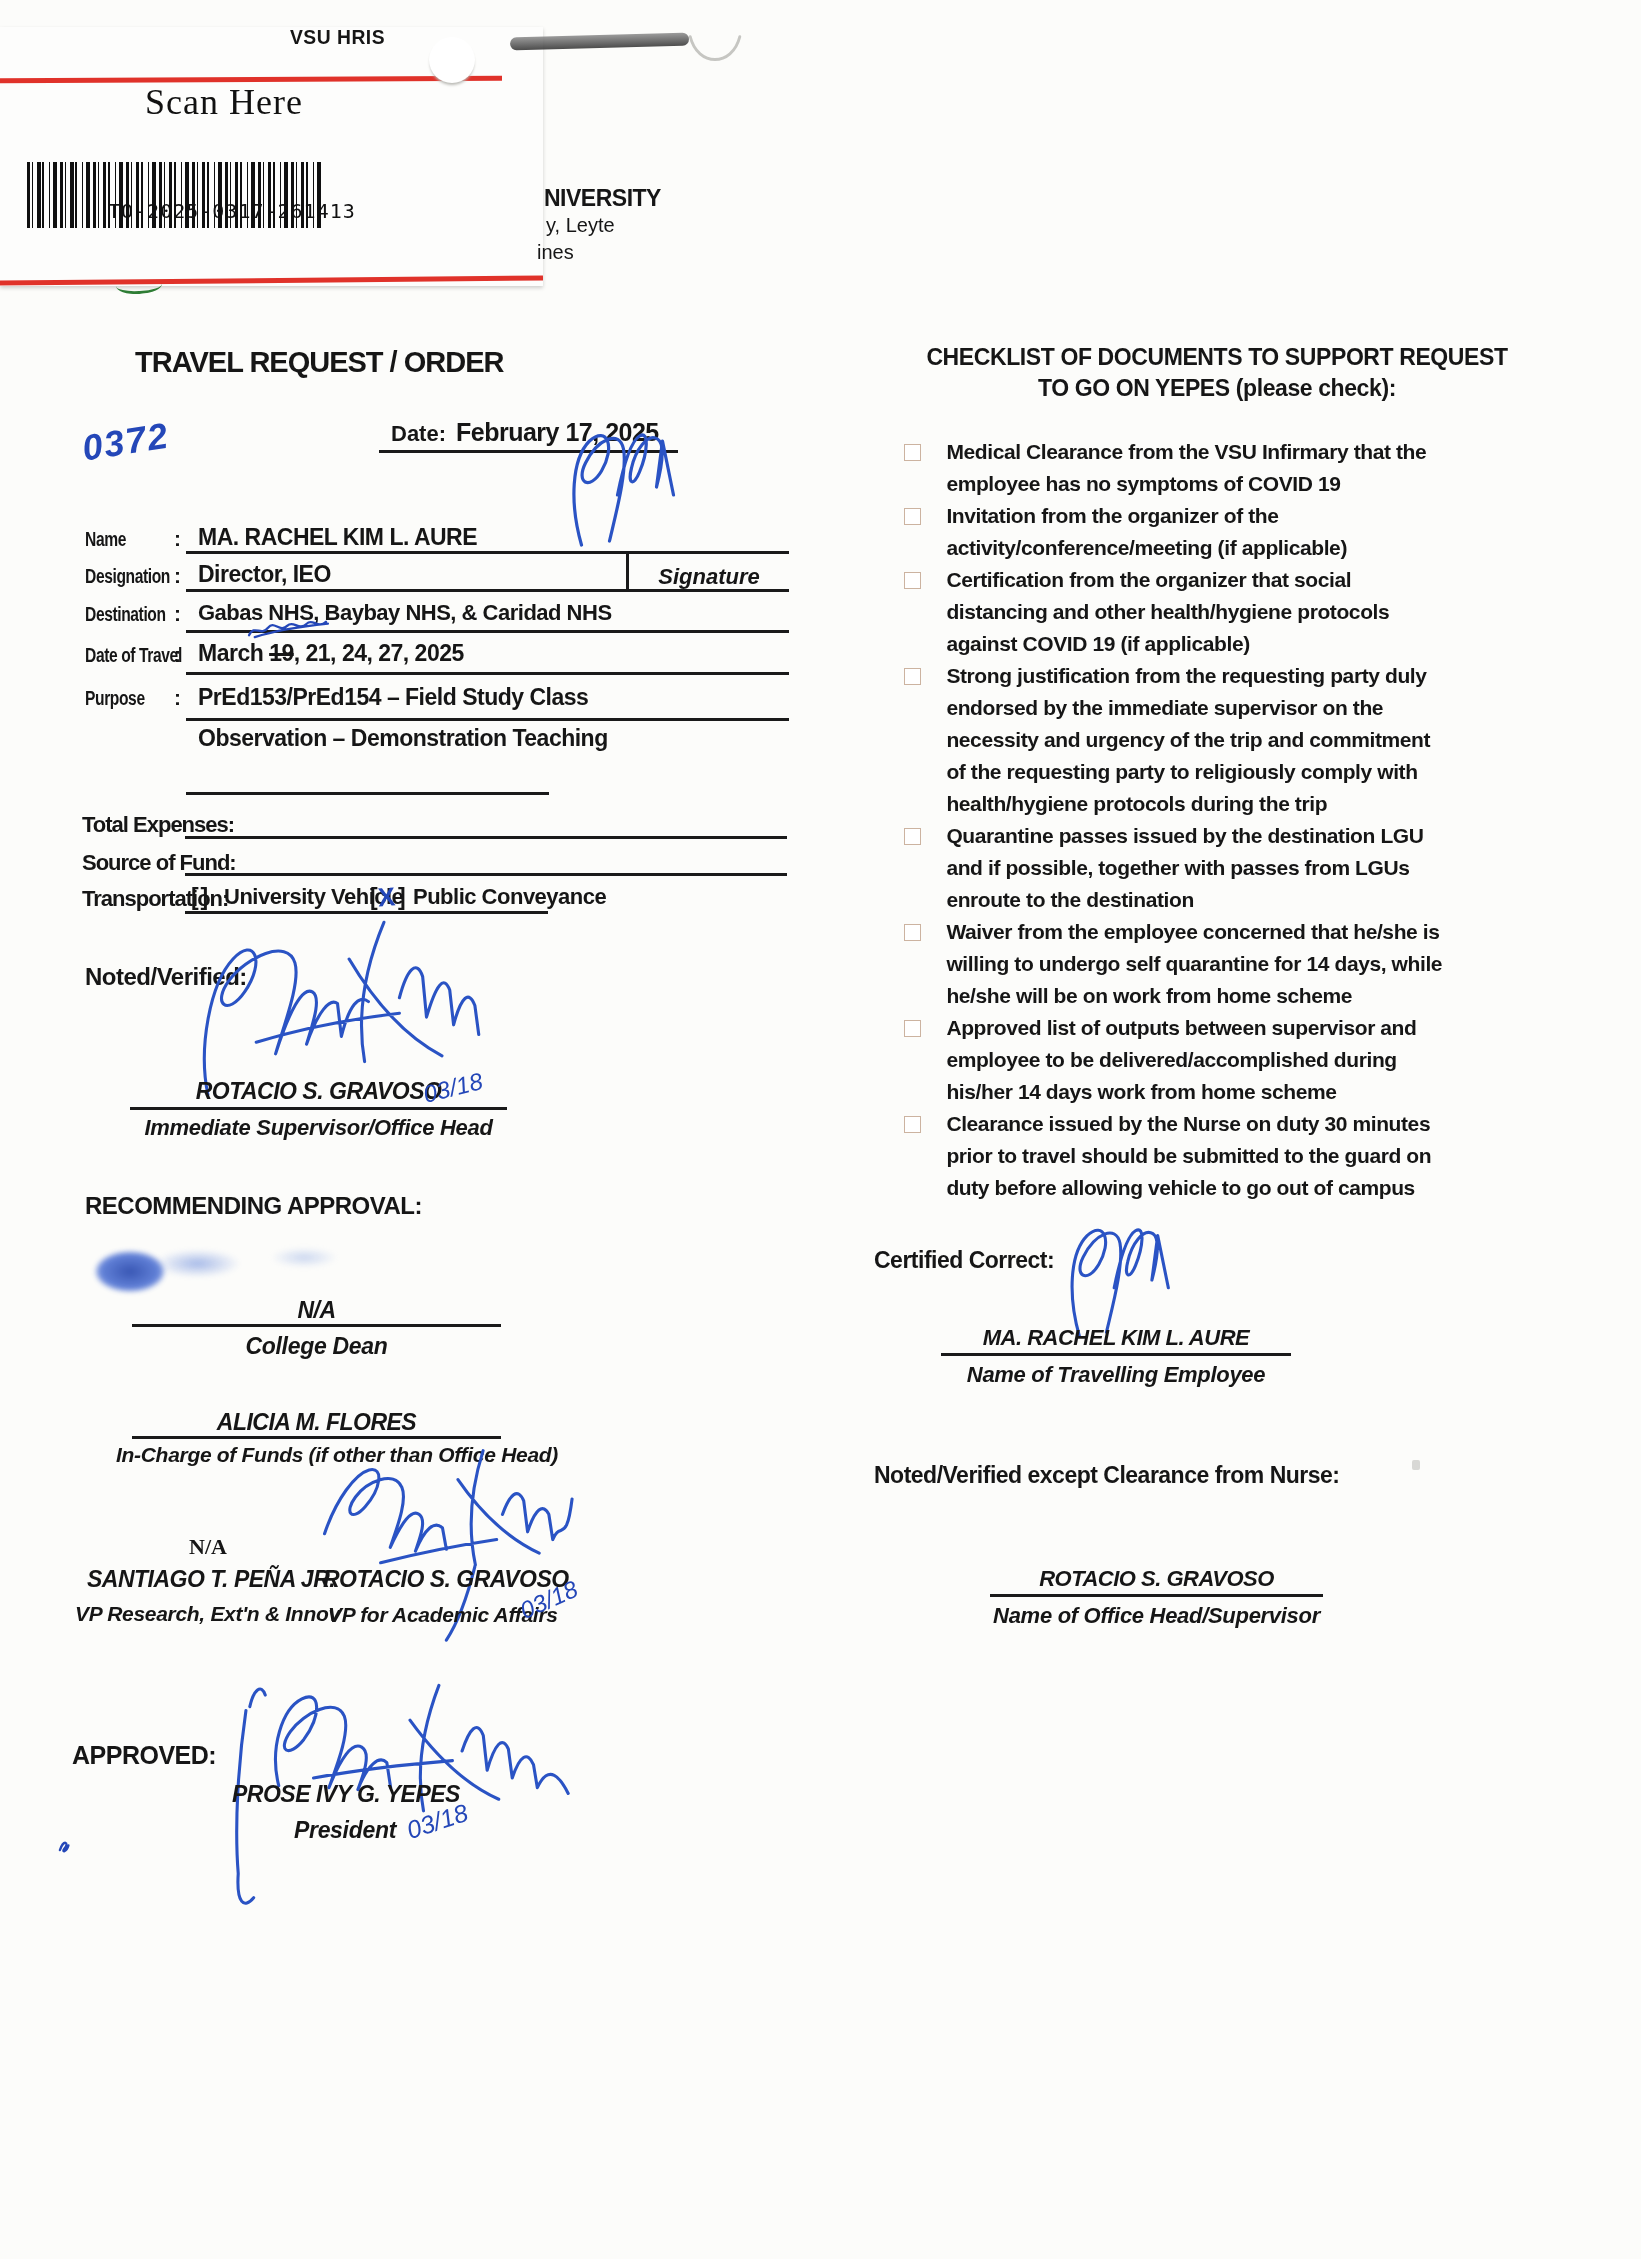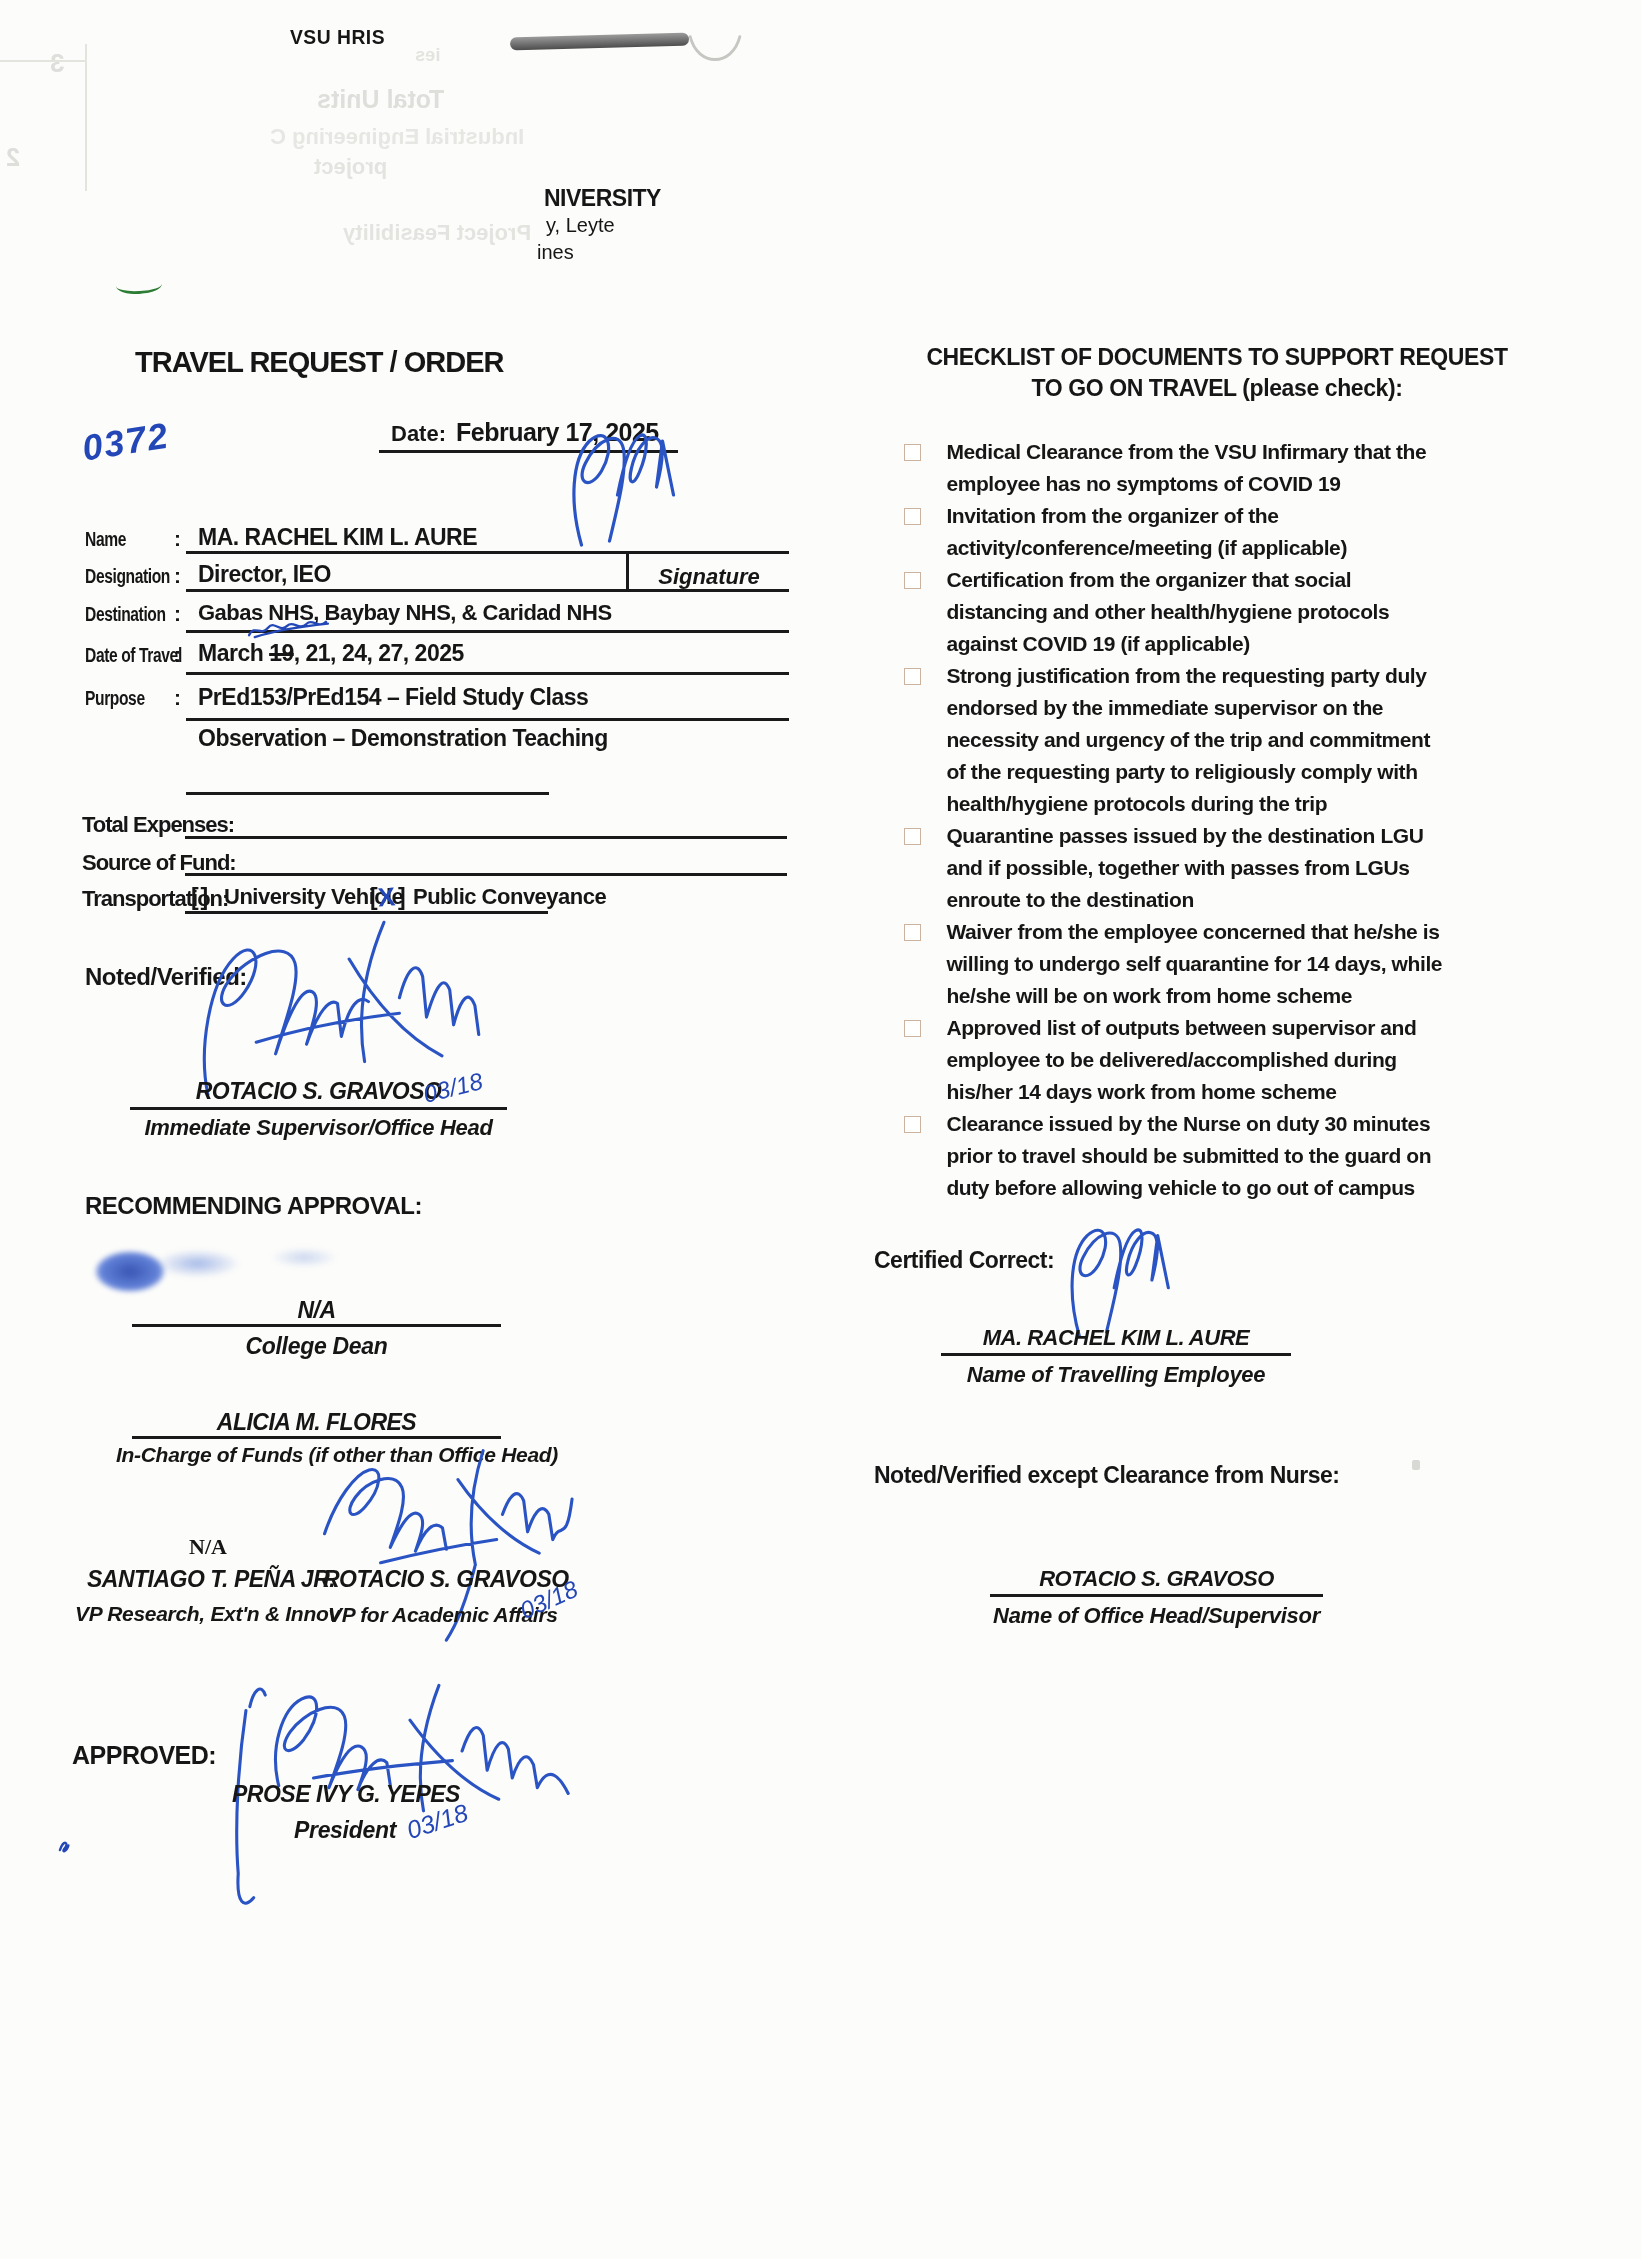--- a/index.html
+++ b/index.html
@@ -43,20 +43,28 @@
   <div class="abs bleed" style="left:50px;top:48px;font-size:26px;">3</div>
   <div class="abs bleed" style="left:5.8px;top:143px;font-size:25px;">2</div>
   <div class="abs bleed" style="left:317px;top:85px;font-size:25px;">Total Units</div>
   <div class="abs bleed" style="left:270px;top:124px;font-size:22px;opacity:.4;">Industrial Engineering C</div>
   <div class="abs bleed" style="left:314px;top:154px;font-size:22px;opacity:.45;">project</div>
   <div class="abs bleed" style="left:343px;top:220px;font-size:22px;opacity:.45;">Project Feasibility</div>
   <div class="abs bleed" style="left:415px;top:44px;font-size:18.3px;opacity:.45;">ies</div>
   <div class="abs" style="left:85px;top:44px;width:1.9px;height:147px;background:#e4e4df;"></div>
   <div class="abs" style="left:0;top:60px;width:85px;height:1.9px;background:#e4e4df;"></div>
 
+  <div class="sticker">
+    <div class="redline" style="left:0;top:50px;width:502px;transform:rotate(-.3deg);"></div>
+    <div class="abs" style="left:145px;top:54px;font-family:'Liberation Serif',serif;font-size:36px;color:#111;letter-spacing:1px;">Scan Here</div>
+    <div class="barcode"></div>
+    <div class="abs" style="left:108px;top:172px;font-family:'DejaVu Sans Mono',monospace;font-size:20px;color:#111;letter-spacing:1px;">TO-2025-0317-261413</div>
+    <div class="redline" style="left:0;top:251px;width:543px;transform:rotate(-.55deg);"></div>
+    <div class="abs" style="left:429px;top:9.7px;width:46px;height:46px;border-radius:50%;background:#fff;box-shadow:0 2.9px 2.9px -1px #b9b9b4;"></div>
+  </div>
 
   <div class="abs" style="left:510px;top:35px;width:179px;height:12.6px;border-radius:6.8px;background:linear-gradient(#8a8a8a,#2e2e2e);transform:rotate(-1.5deg);opacity:.85;"></div>
   <svg style="left:686px;top:29px;" width="58" height="42" viewBox="0 0 60 44">
       <path class="faint" d="M4 8 C12 40 48 40 56 8"></path>
     </svg>
   <div class="abs b" style="left:290px;top:27px;font-size:19.3px;letter-spacing:0.5px;">VSU HRIS</div>
 
   <div class="abs" style="left:116px;top:276px;width:46px;height:15.4px;border-bottom:3.9px solid #2e7d35;border-radius:50%;transform:rotate(-3deg);"></div>
 
   <div class="abs b" style="left:544px;top:185px;font-size:23px;letter-spacing:-0.5px;">NIVERSITY</div>
@@ -157,21 +165,21 @@
   </svg>
   <div class="abs sigline-name" style="left:232px;top:1781px;width:227px;">PROSE IVY G. YEPES</div>
   <div class="abs sigline-title" style="left:251px;top:1817px;width:188px;font-size:23px;">President</div>
   <div class="abs hand" style="left:406px;top:1807px;font-size:25px;transform:rotate(-18deg);">03/18</div>
 
   <svg style="left:56px;top:1833px;" width="15.4" height="21" viewBox="0 0 16 22">
     <path class="ink-thin" d="M4 18 C8 6 14 10 9 16 C5 21 11 20 13 13"></path>
   </svg>
 
   <div class="abs chk-title" style="left:874px;top:342px;width:686px;">CHECKLIST OF DOCUMENTS TO SUPPORT REQUEST
-TO GO ON TRAVEL (please check):</div>
+TO GO ON YEPES (please check):</div>
 
   <div class="abs" style="left:904px;top:436px;width:657px;">
     <div class="chk-item">
         <span class="chk-box"></span>
         <span class="chk-text">Medical Clearance from the VSU Infirmary that the
 employee has no symptoms of COVID 19</span>
       </div>
     <div class="chk-item">
         <span class="chk-box"></span>
         <span class="chk-text">Invitation from the organizer of the

